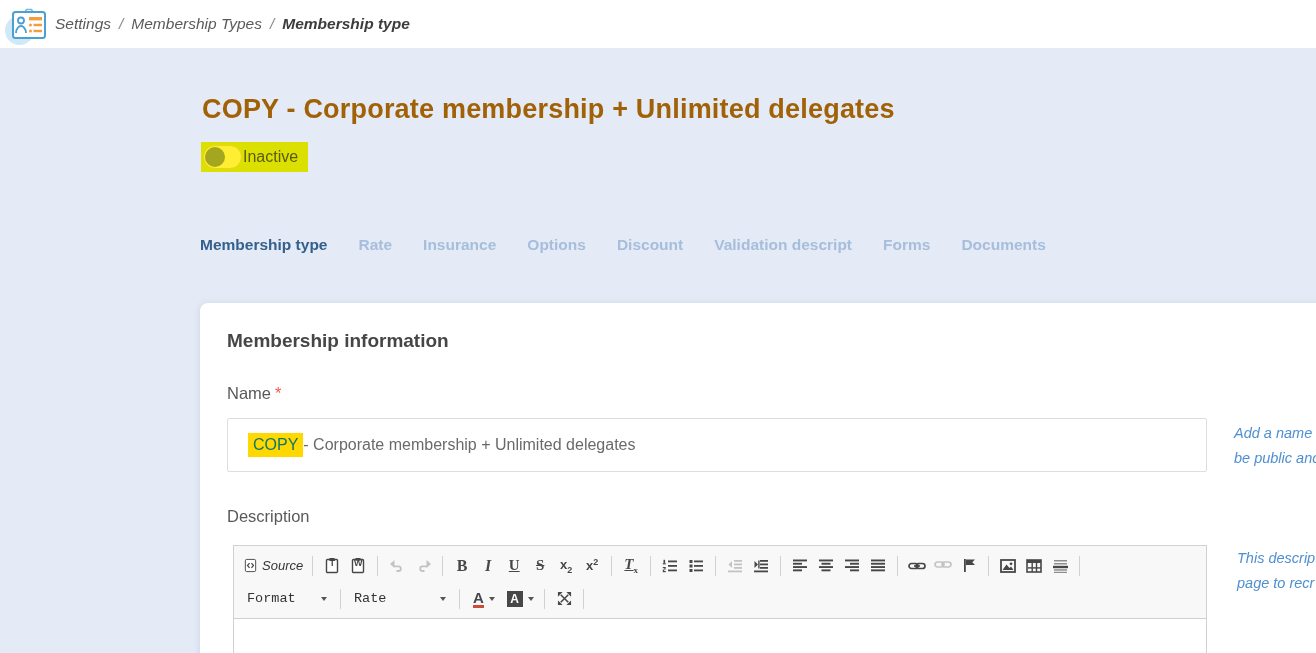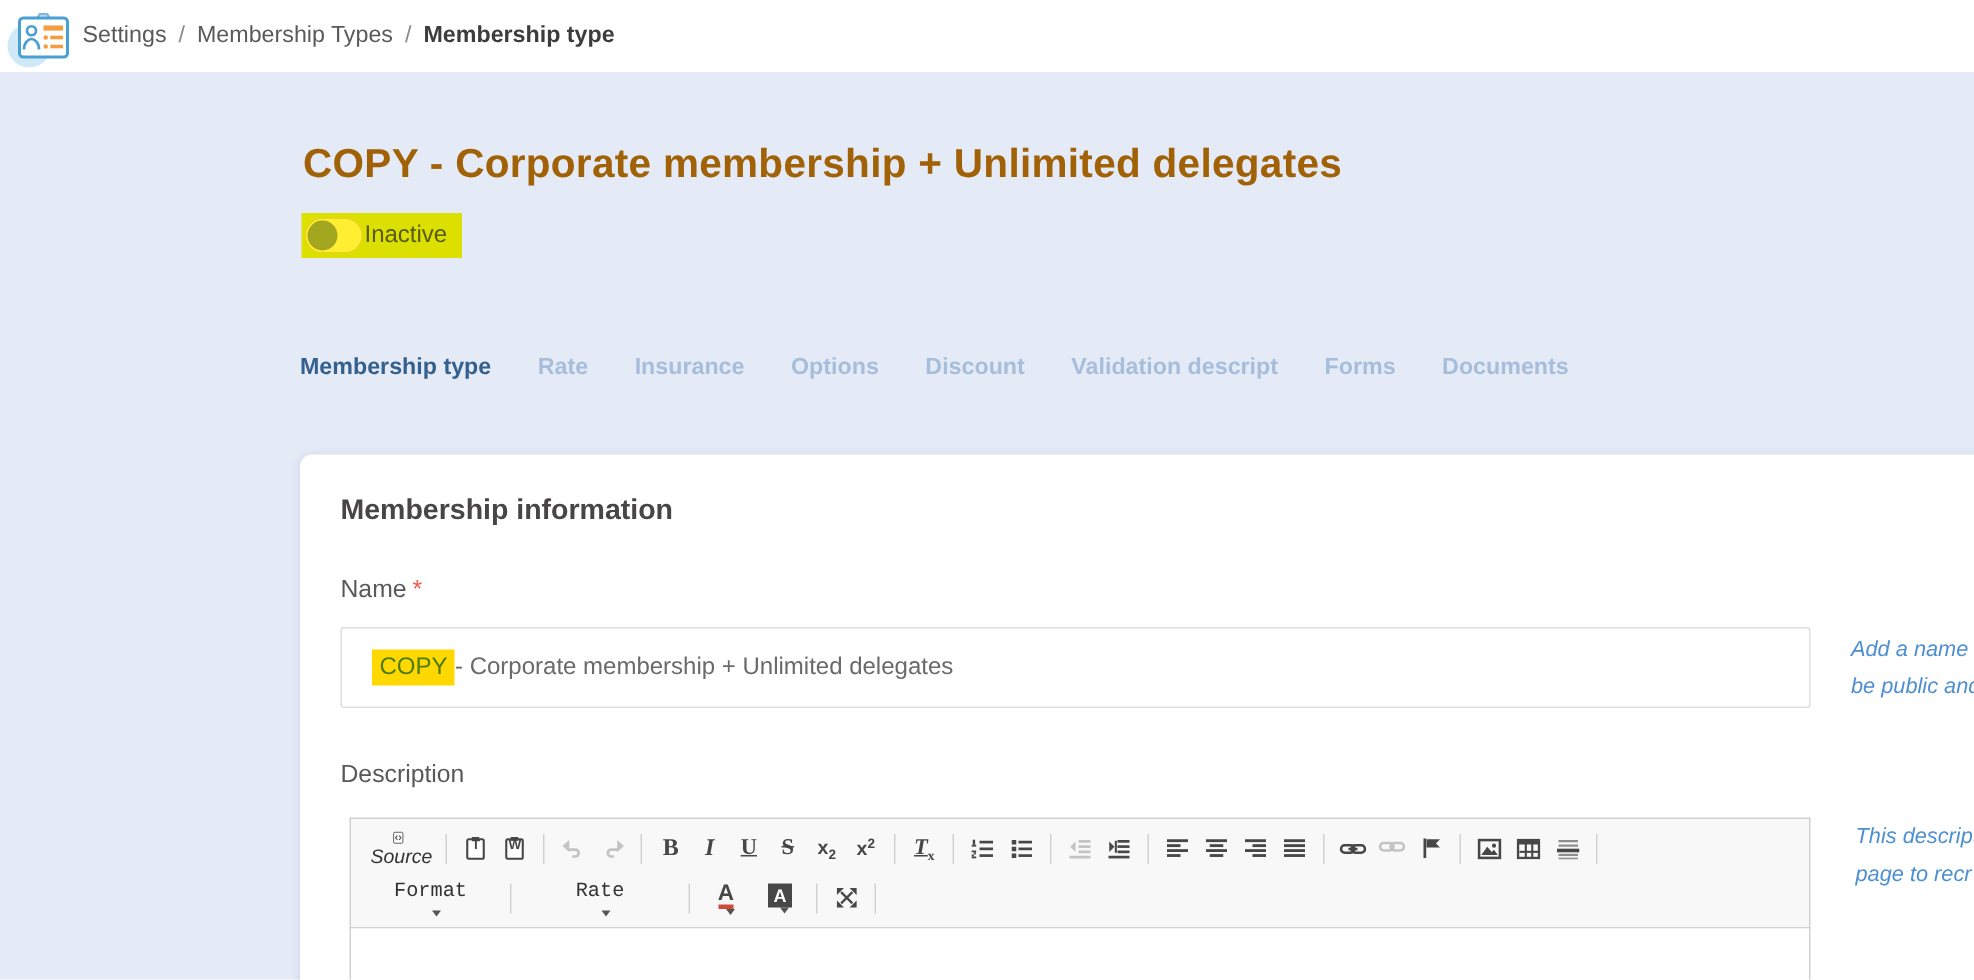--- a/index.html
+++ b/index.html
@@ -1,20 +1,20 @@
 <!DOCTYPE html>
 <html><head>
 <meta charset="utf-8">
 <style>
   * { margin:0; padding:0; box-sizing:border-box; }
   html,body { width:1316px; height:653px; overflow:hidden;
     font-family:"Liberation Sans","DejaVu Sans",sans-serif; background:#fff; }
 
   
-  .topbar { position:absolute; left:0; top:0; width:1316px; height:48px; background:#ffffff; }
+  .topbar { position:absolute; left:0; top:0; width:1316px; height:48px; background:#ffffff;font-style:italic; }
   .crumb-icon-wrap { position:absolute; left:5px; top:5px; width:44px; height:40px; }
   .crumb-circle { position:absolute; left:0; top:11px; width:29px; height:29px; border-radius:50%; background:#cfeaf6; }
   .crumb-svg { position:absolute; left:5px; top:3px; }
   .breadcrumb { position:absolute; left:55px; top:0; height:48px; display:flex; align-items:center; gap:8px;
     font-size:15.5px; color:#5a5a5a; }
   .breadcrumb .sep { color:#8a8a8a; }
   .breadcrumb .crumb { cursor:pointer; }
   .breadcrumb .current { font-weight:bold; color:#3c3c3c; }
 
   
@@ -38,33 +38,33 @@
     border-radius:8px 0 0 0; box-shadow:0 1px 6px rgba(110,130,165,.22); }
   .card-title { position:absolute; left:227px; top:330px; font-size:19px; font-weight:600; color:#474545; }
   .field-label { position:absolute; font-size:16.5px; color:#595959; }
   .req { color:#ef5b50; margin-left:4px; }
   .name-label { left:227px; top:384px; }
   .desc-label { left:227px; top:507px; }
 
   .name-input { position:absolute; left:227px; top:418px; width:980px; height:54px; background:#fff;
     border:1px solid #dedede; border-radius:2px; display:flex; align-items:center; padding-left:20px;
     font-size:16px; color:#6a6a6a; cursor:text; }
-  .hl-yellow { background:#ffd800; padding:3px 5px; color:#4d7c0f; }
+  .hl-yellow { background:#ffd800; padding:3px 5px; color:#0f766e; }
 
   .helper { position:absolute; width:130px; font-size:14.5px; font-style:italic; color:#4e8fd2; line-height:25px; white-space:nowrap; }
   .helper-name { left:1234px; top:421px; }
   .helper-desc { left:1237px; top:546px; }
 
   
   .editor { position:absolute; left:233px; top:545px; width:974px; height:108px; border:1px solid #d1d1d1; }
   .ed-toolbar { background:#f8f8f8; border-bottom:1px solid #d1d1d1; padding:3px 6px; }
   .ed-row { display:flex; align-items:center; height:33px; }
   .ed-row + .ed-row { border-top:0; }
   .ed-btn { display:flex; align-items:center; justify-content:center; min-width:24px; height:24px; margin:0 1px;
-    border-radius:2px; cursor:pointer; color:#474747; position:relative;flex-direction:column; }
+    border-radius:2px; cursor:pointer; color:#474747; position:relative; }
   .ed-sep { width:1px; height:20px; background:#d1d1d1; margin:0 6px; }
   .ed-label { font-size:13px; font-style:italic; color:#333; margin-left:4px; }
   .glyph { font-size:14.5px; font-weight:bold; font-family:"Liberation Serif","DejaVu Serif",serif; }
   .g-bold { font-size:16px; }
   .g-italic { font-style:italic; font-size:16px; }
   .g-under { text-decoration:underline; font-size:15px; }
   .g-strike { text-decoration:line-through; font-size:15px; }
   .subsup { font-size:13px; font-weight:bold; font-family:"Liberation Sans",sans-serif; }
   .subsup sub,.subsup sup { font-size:9px; }
   .g-rf { font-style:italic; font-size:15px; text-decoration:underline; }

